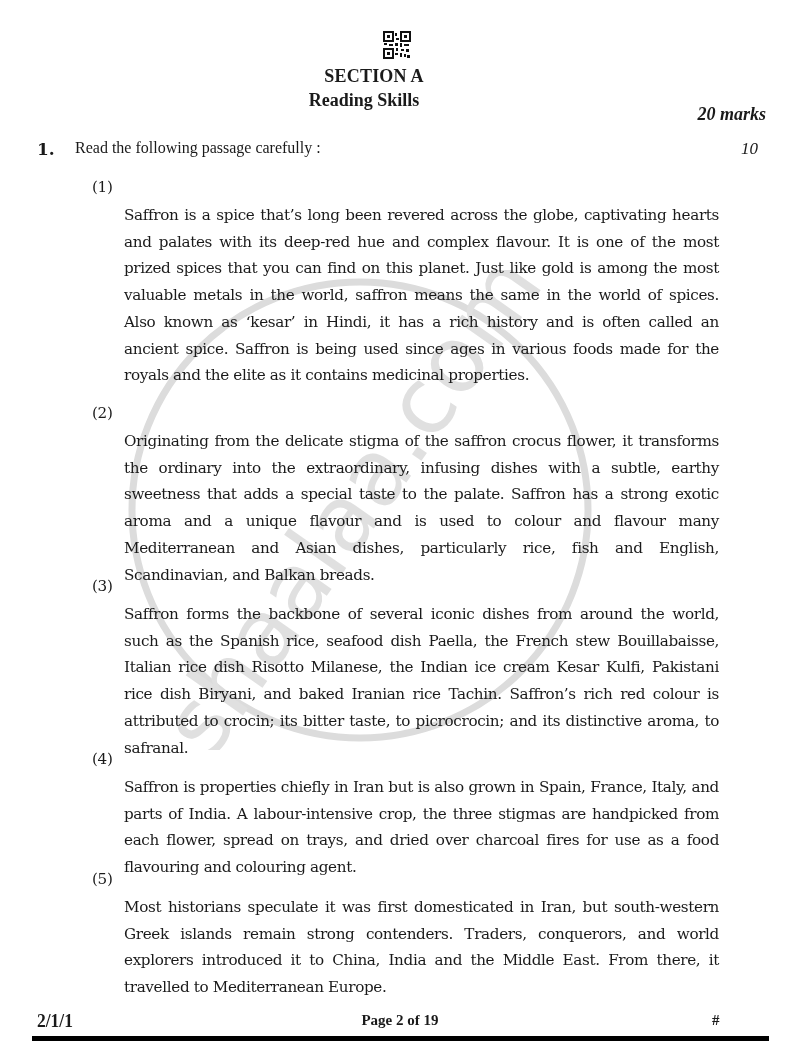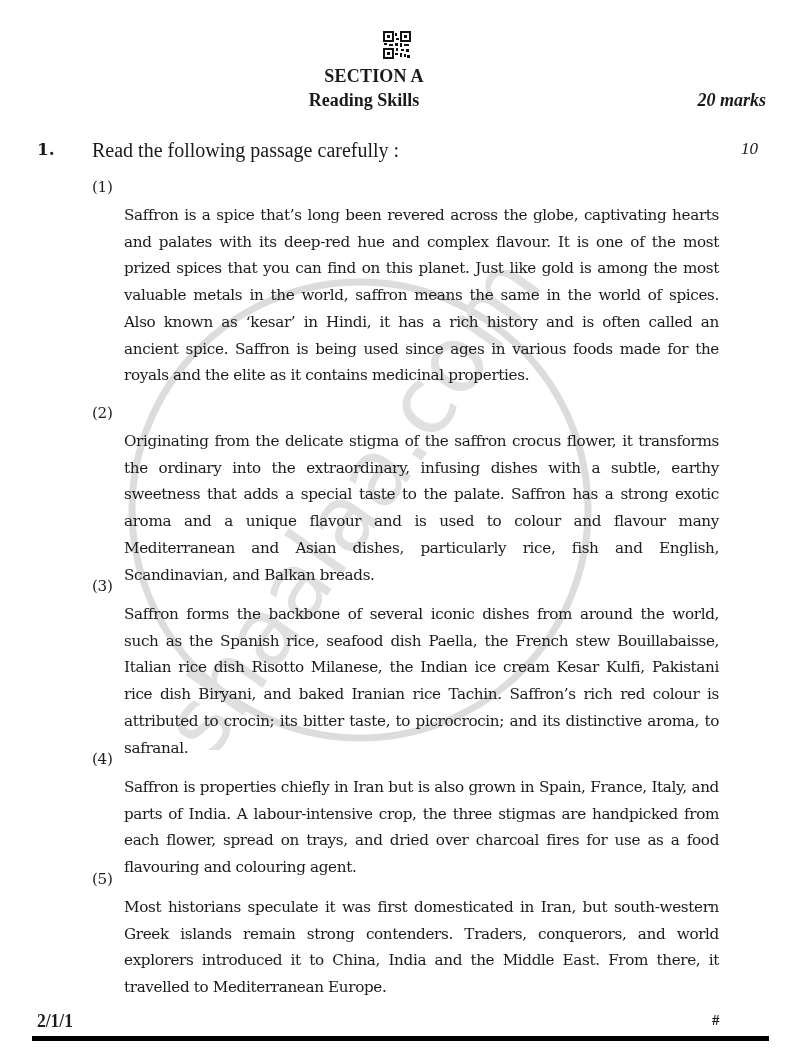--- a/index.html
+++ b/index.html
@@ -5,26 +5,26 @@
   html, body { margin: 0; padding: 0; background: #ffffff; }
   body { width: 800px; height: 1060px; position: relative; overflow: hidden;
          font-family: "DejaVu Serif", "Liberation Serif", serif; color: #1a1a1a; }
   .page { position: absolute; left: 0; top: 0; width: 800px; height: 1060px; }
 
   .qr { position: absolute; left: 383px; top: 31px; width: 28px; height: 28px; }
   .section-title { position: absolute; left: 0; width: 748px; top: 66px; text-align: center;
                    font-family: "Liberation Serif", serif; font-weight: bold; font-size: 18px; letter-spacing: 0.2px; }
   .section-sub { position: absolute; left: 0; width: 728px; top: 90px; text-align: center;
                  font-family: "Liberation Serif", serif; font-weight: bold; font-size: 18px; }
-  .marks { position: absolute; right: 34px; top: 90px;
+  .marks { position: absolute; right: 34px; top: 104px;
            font-family: "Liberation Serif", serif; font-weight: bold; font-style: italic; font-size: 18px; }
 
   .q-num { position: absolute; left: 37px; top: 139px; font-weight: bold; font-size: 17px;
            font-family: "DejaVu Serif", serif; }
-  .q-text { position: absolute; left: 92px; top: 139px; font-size: 20px;
+  .q-text { position: absolute; left: 75px; top: 139px; font-size: 16px;
             font-family: "Liberation Serif", serif; }
   .q-marks { position: absolute; right: 42px; top: 139px; font-style: italic; font-size: 17px;
              font-family: "Liberation Serif", serif; text-align: right; }
 
   .para { position: absolute; left: 92px; width: 627px; font-size: 15.2px; line-height: 26.7px;
           font-family: "DejaVu Serif", serif; letter-spacing: -0.35px; }
   .para .num { position: absolute; left: 0; top: 0; }
   .para .body { margin-left: 32px; text-align: justify; text-align-last: left; margin-top: 28px; }
 
   .footer-left { position: absolute; left: 37px; top: 1010px; font-family: "Liberation Serif", serif;
@@ -98,15 +98,16 @@
     <span class="num">(4)</span>
     <div class="body">Saffron is properties chiefly in Iran but is also grown in Spain, France, Italy, and parts of India. A labour-intensive crop, the three stigmas are handpicked from each flower, spread on trays, and dried over charcoal fires for use as a food flavouring and colouring agent.</div>
   </div>
 
   <div class="para" style="top:866px;">
     <span class="num">(5)</span>
     <div class="body">Most historians speculate it was first domesticated in Iran, but south-western Greek islands remain strong contenders. Traders, conquerors, and world explorers introduced it to China, India and the Middle East. From there, it travelled to Mediterranean Europe.</div>
   </div>
 
   <div class="footer-left">2/1/1</div>
+  <div class="footer-center">Page 2 of 19</div>
   <div class="footer-right">#</div>
   <div class="footer-rule"></div>
 </div>
 
 </body></html>

